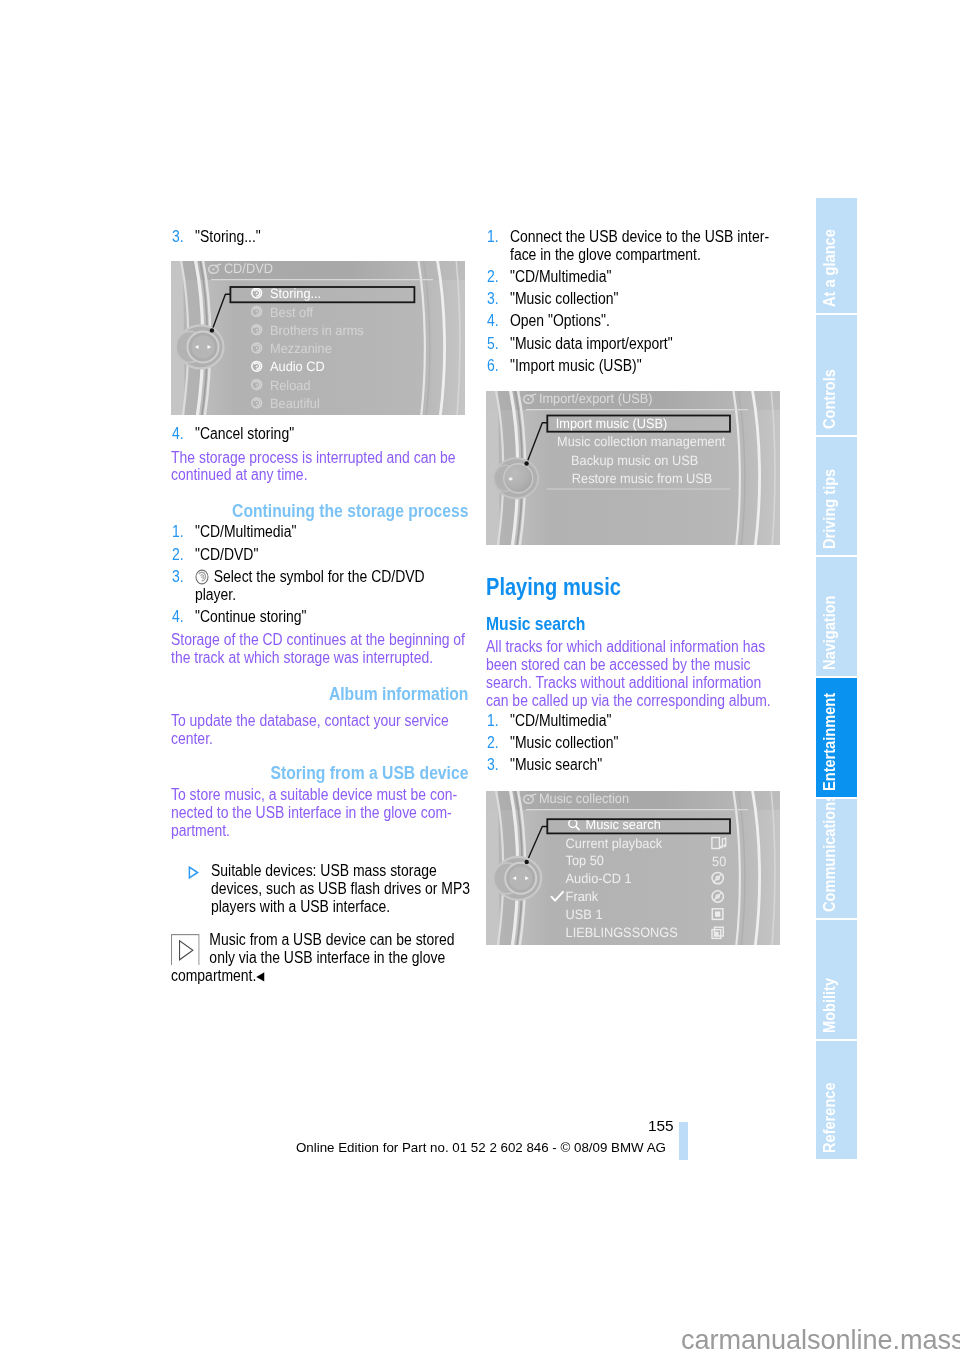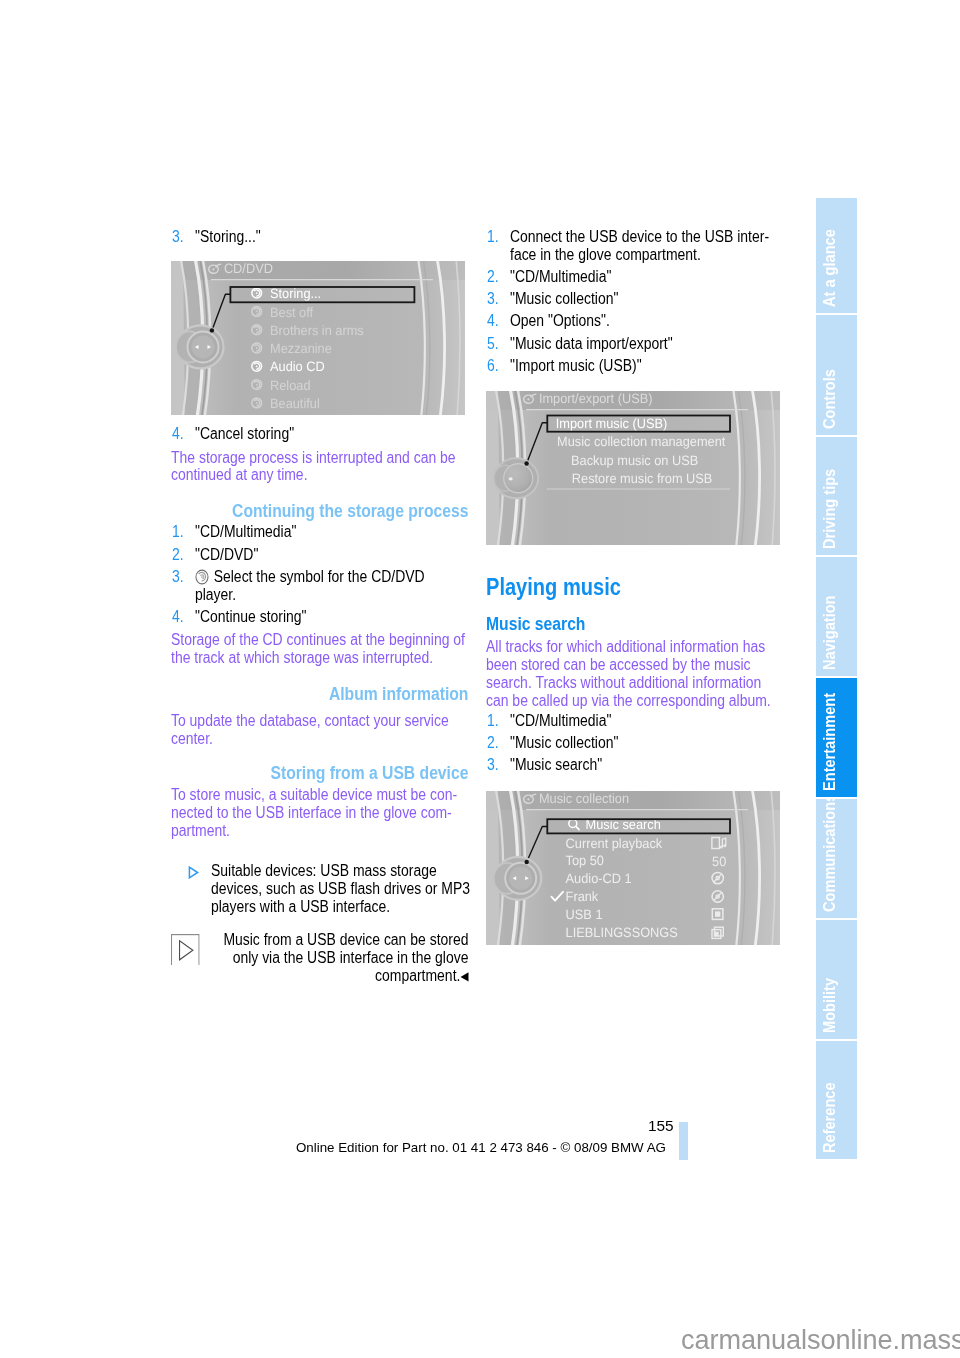--- a/index.html
+++ b/index.html
@@ -25,21 +25,21 @@
 
   ol.steps{margin:0;padding:0;list-style:none;width:296px;}
   ol.steps li{position:relative;font-size:16px;line-height:17.8px;color:#000;margin-bottom:4.4px;padding-left:24px;}
   ol.steps li .sq{width:305px;}
   ol.steps li .num{position:absolute;left:1px;top:0;color:#1f94f2;transform-origin:0 0;transform:scaleX(0.872);}
 
   ul.bul{margin:16px;padding:0;list-style:none;width:296px;}
   ul.bul li{position:relative;font-size:16px;line-height:17.8px;color:#000;margin-bottom:5.3px;padding-left:24px;}
   ul.bul li .sq{width:315px;}
 
-  .noteblock{position:relative;font-size:16px;line-height:17.8px;width:296px;color:#000;text-align:right;}
+  .noteblock{position:relative;font-size:16px;line-height:17.8px;width:296px;color:#000;}
 
   
   .tabrail{position:absolute;left:816px;top:198px;width:41px;height:962px;}
   .tab{position:absolute;left:0;width:41px;background:#bfdef8;}
   .tab.active{background:#0a92f1;}
   .tab{overflow:hidden;}
   .tab span{position:absolute;left:0;top:0;white-space:nowrap;color:#fff;
             font-size:15.6px;line-height:15.6px;font-weight:bold;transform-origin:0 0;}
 
   
@@ -518,15 +518,15 @@
       <div class="tab" style="top: 722px; height: 119px;">
         <span style="transform: translate(5.9px, 113px) rotate(-90deg) scaleX(0.935);">Mobility</span>
       </div>
       <div class="tab" style="top: 843px; height: 118px;">
         <span style="transform: translate(5.9px, 112px) rotate(-90deg) scaleX(0.935);">Reference</span>
       </div>
     </div>
 
   <div class="pgnum">155</div>
   <div class="fbar"></div>
-  <div class="fnote">Online Edition for Part no. 01 41 2 473 846 - © 08/09 BMW AG</div>
+  <div class="fnote">Online Edition for Part no. 01 52 2 602 846 - © 08/09 BMW AG</div>
   <div class="wm">carmanualsonline.mass</div>
 </div>
 
 </body></html>

